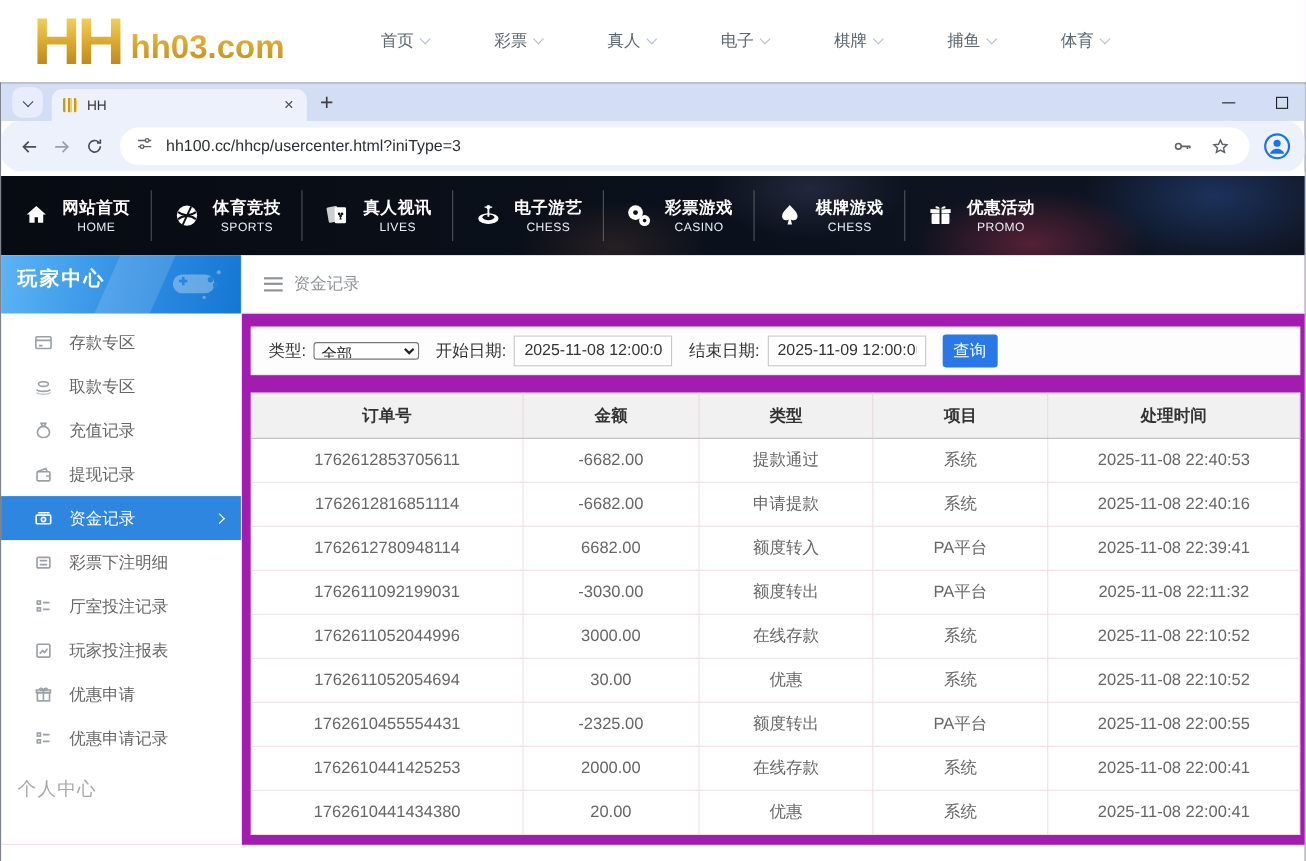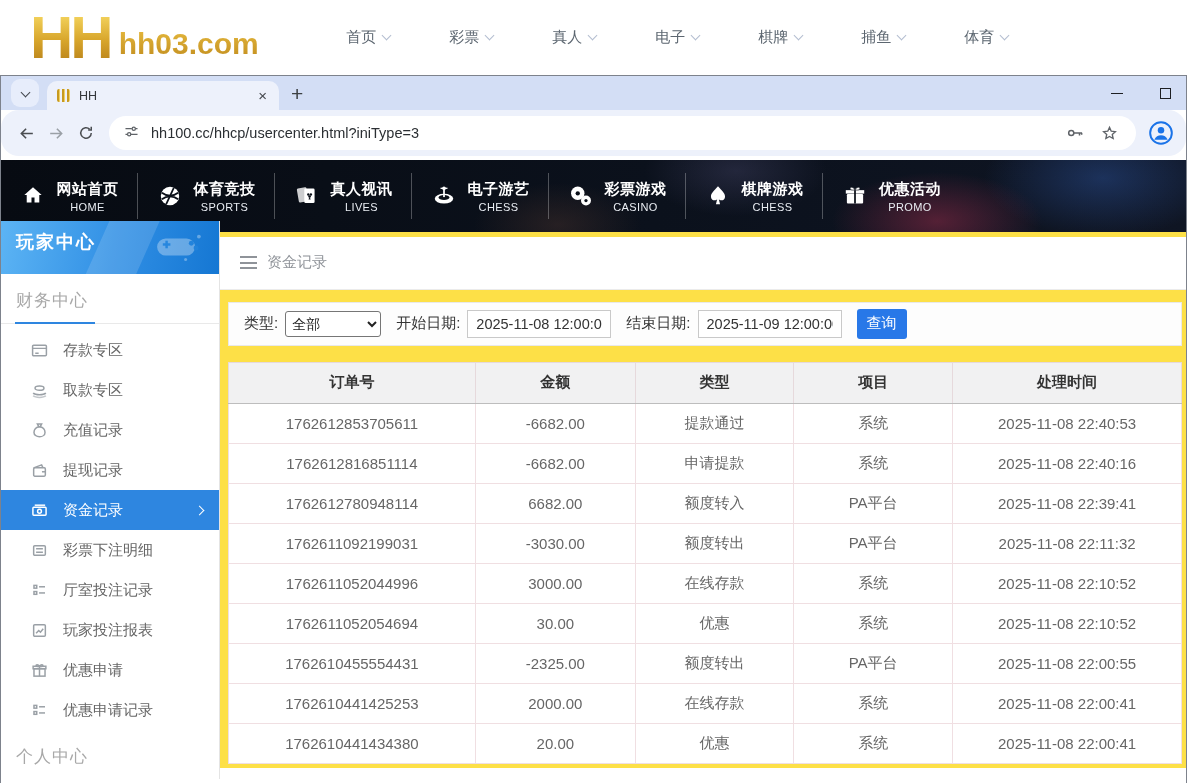--- a/index.html
+++ b/index.html
@@ -66,21 +66,21 @@
   .gn-item { width:137px; height:46px; display:flex; align-items:center; justify-content:center;
     gap:11px; color:#fff; cursor:pointer; }
   .gn-item:not(:last-child){ border-right:1px solid rgba(255,255,255,.28); }
   .gn-icon { width:26px; height:26px; flex:0 0 auto; color:#fff; }
   .gn-icon svg { width:100%; height:100%; display:block; }
   .gn-label { font-size:15px; font-weight:bold; display:block; letter-spacing:.5px; }
   .gn-sub { font-size:11px; color:#e9edf3; display:block; text-align:center;
     letter-spacing:.4px; margin-top:2px; }
 
   
-  .page { display:flex; height:536px; background:#fde047;align-items:center; }
+  .page { display:flex; height:536px; background:#a21caf; }
 
   .sidebar { width:219px; background:#fff; flex:0 0 auto; display:flex; flex-direction:column;
     border-right:1px solid #e4e4e4; }
   .sb-header { height:53px; position:relative; overflow:hidden; color:#fff;
     padding:9px 0 0 15px;
     background:linear-gradient(100deg,#5cb4f4 0%,#2f8ee4 55%,#1577d3 100%); }
   .sb-header::before { content:""; position:absolute; left:95px; top:-20px; width:46px;
     height:110px; background:rgba(255,255,255,.14); transform:rotate(24deg); }
   .sb-title { font-size:18px; font-weight:bold; letter-spacing:2px; position:relative; }
   .sb-pad-icon { position:absolute; right:12px; top:8px; width:58px; height:38px; opacity:.32; }
@@ -104,21 +104,21 @@
   .breadcrumb { height:53px; background:#fff; border-bottom:1px solid #ebebeb; display:flex;
     align-items:center; padding-left:20px; gap:10px; color:#8f9399; font-size:15px; flex:0 0 auto; }
   .crumb-burger { width:17px; height:13px; display:flex; flex-direction:column;
     justify-content:space-between; cursor:pointer; }
   .crumb-burger i { display:block; height:2px; background:#8f9399; }
 
   .content { flex:1; padding:12px 4px 0 8px; }
   .filter-bar { height:44px; background:#fdfdfd; border:1px solid #e9e9e9; display:flex;
     align-items:center; padding:0 15px; font-size:15px; color:#333; }
   .f-label { margin-right:7px; }
-  .type-select { width:96px; height:26px; border:1px solid #767676; border-radius:3px;
+  .type-select { width:96px; height:16px; border:1px solid #767676; border-radius:3px;
     font-size:14px; background:#fff; color:#222; padding:0 2px;
     font-family:"Liberation Sans","DejaVu Sans",sans-serif; }
   .f-label.gap { margin-left:15px; }
   .date-input { width:144px; height:28px; border:1px solid #c9c9c9; font-size:14.5px;
     color:#333; padding:0 8px; font-family:"Liberation Sans","DejaVu Sans",sans-serif; }
   .search-btn { margin-left:15px; width:50px; height:30px; background:#2878e8; color:#fff;
     border:none; border-radius:3px; font-size:15px; cursor:pointer;
     font-family:"Liberation Sans","DejaVu Sans",sans-serif; }
 
   .table-wrap { margin-top:16px; }
@@ -348,21 +348,20 @@
             <rect x="8" y="10" width="40" height="18" rx="9" fill="#fff"></rect>
             <circle cx="44" cy="15" r="2.6" fill="#2f8ee4"></circle>
             <circle cx="49" cy="20" r="2.6" fill="#2f8ee4"></circle>
             <rect x="14" y="15" width="8" height="2.6" fill="#2f8ee4"></rect>
             <rect x="16.7" y="12.3" width="2.6" height="8" fill="#2f8ee4"></rect>
             <circle cx="52" cy="8" r="2" fill="#fff"></circle>
             <circle cx="38" cy="32" r="1.6" fill="#fff"></circle>
           </svg>
       </div>
 
-      <div class="sb-section">财务中心</div>
 
       <div class="menu">
         <div class="menu-item">
           <span class="mi-icon">
               <svg viewBox="0 0 16 16" fill="none" stroke="currentColor" stroke-width="1.4">
                 <rect x="1.5" y="3" width="13" height="10" rx="1"></rect>
                 <path d="M1.5 6h13M4 10.5h3.2"></path>
               </svg>
             </span>
           <span>存款专区</span>

